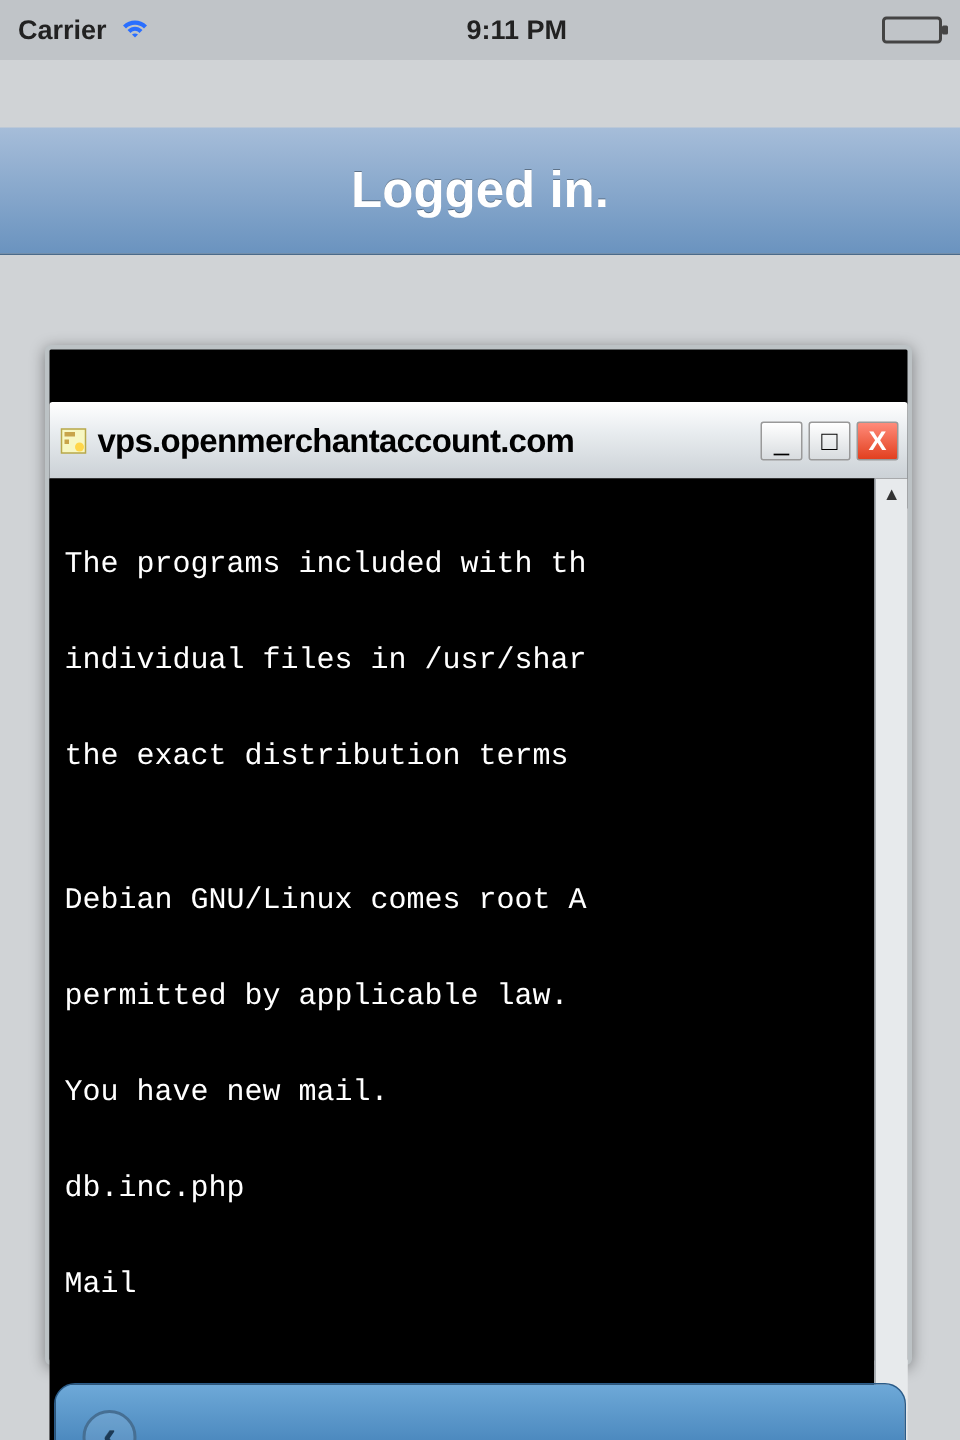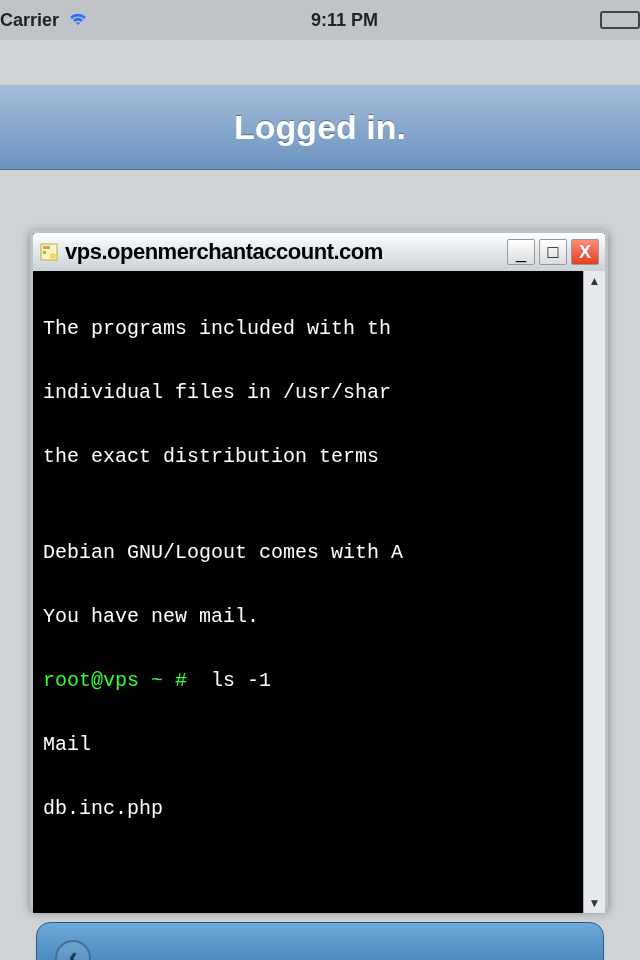--- a/index.html
+++ b/index.html
@@ -1,27 +1,27 @@
 <!DOCTYPE html>
 <html><head>
   <meta charset="utf-8">
   <style>
     * { box-sizing: border-box; margin: 0; padding: 0; }
     html, body { width: 640px; height: 960px; font-family: -apple-system, Helvetica, Arial, sans-serif; }
     body { background: #d0d3d6; }
-    .status-bar { height: 40px; background: #c0c4c8; display: flex; align-items: center; justify-content: space-between; padding: 0 0; font-weight: 600; color: #222; font-size: 18px; }
+    .status-bar { height: 40px; background: #c0c4c8; display: flex; align-items: center; justify-content: space-between; padding: 0 12px; font-weight: 600; color: #222; font-size: 18px; }
     .status-left { display: flex; align-items: center; gap: 8px; }
     .wifi { color: #2a6fff; font-size: 22px; }
     .battery { display: inline-block; width: 40px; height: 18px; border: 2px solid #444; border-radius: 3px; position: relative; }
     .battery::after { content: ""; position: absolute; right: -6px; top: 4px; width: 4px; height: 6px; background: #444; border-radius: 1px; }
     .battery-fill { background: #34d13a; width: 100%; height: 100%; }
     .nav-bar { height: 85px; background: linear-gradient(#a6bdd9, #6a93bf); display: flex; align-items: center; justify-content: center; font-size: 34px; font-weight: 700; color: #fff; text-shadow: 0 -1px 0 rgba(0,0,0,.35); border-bottom: 1px solid #4a6a8a; margin-top: 45px; }
     .content { position: relative; height: 740px; }
     .window { position: absolute; left: 30px; top: 60px; width: 578px; height: 680px; background: #000; border: 3px solid #bcc2c5; border-radius: 4px; box-shadow: 0 2px 10px rgba(0,0,0,.4); }
-    .titlebar { height: 38px; background: linear-gradient(#fff, #e8ecef 40%, #cbd1d6); display: flex; align-items: center; padding: 0 6px; gap: 6px; border-top-left-radius: 2px; border-top-right-radius: 2px; }
+    .titlebar { height: 51px; background: linear-gradient(#fff, #e8ecef 40%, #cbd1d6); display: flex; align-items: center; padding: 0 6px; gap: 6px; border-top-left-radius: 2px; border-top-right-radius: 2px; margin-top: 35px; }
     .titlebar-icon { width: 20px; height: 20px; display: flex; align-items: center; justify-content: center; font-size: 18px; }
     .titlebar-title { font-size: 22px; font-weight: 700; color: #000; flex: 1; letter-spacing: -0.5px; }
     .wctrl { display: flex; gap: 4px; }
     .wbtn { width: 28px; height: 26px; display: flex; align-items: center; justify-content: center; border: 1px solid #999; background: linear-gradient(#fff,#d8dcdf); border-radius: 2px; font-size: 18px; font-family: Arial; line-height: 1; }
     .wbtn-close { background: linear-gradient(#ff8b7a,#e2401f); color: #fff; font-weight: 700; }
     .term-body { position: relative; height: 642px; }
     .term { position: absolute; inset: 0 22px 0 0; background: #000; padding: 10px 6px 10px 10px; font-family: "Courier New", monospace; font-size: 20px; line-height: 32px; color: #fff; white-space: pre; overflow: hidden; }
     .term-line { display: block; }
     .prompt { color: #33ff33; }
     .vsb { position: absolute; right: 0; top: 0; bottom: 0; width: 22px; background: #e7eaec; border-left: 1px solid #aab0b6; display: flex; flex-direction: column; align-items: center; }
@@ -65,25 +65,25 @@
         <span class="wbtn">□</span>
         <span class="wbtn wbtn-close">X</span>
       </div>
     </div>
     <div class="term-body">
       <div class="term">
 <span class="term-line">The programs included with th</span>
 <span class="term-line">individual files in /usr/shar</span>
 <span class="term-line">the exact distribution terms</span>
 <span class="term-line"></span>
-<span class="term-line">Debian GNU/Logout comes with A</span>
+<span class="term-line">Debian GNU/Linux comes root A</span>
+<span class="term-line">permitted by applicable law.</span>
 <span class="term-line">You have new mail.</span>
-<span class="term-line"><span class="prompt">root@vps ~ #</span><span>  ls -1</span></span>
+<span class="term-line">db.inc.php</span>
 <span class="term-line">Mail</span>
-<span class="term-line">db.inc.php</span>
 
 
 
 
 
 
 
 
 
       </div>

